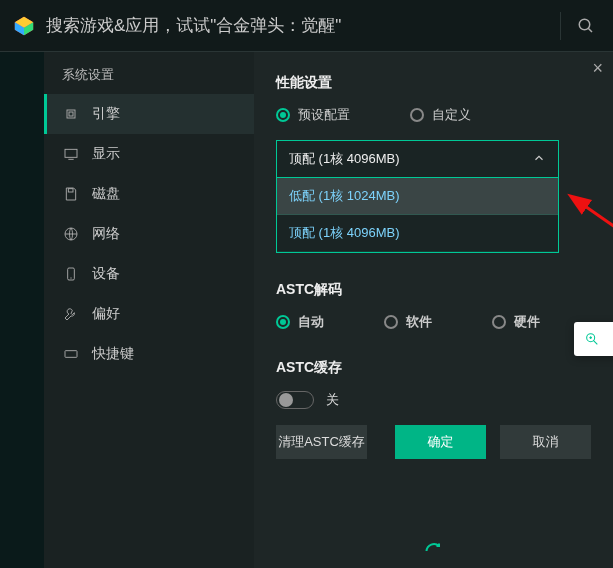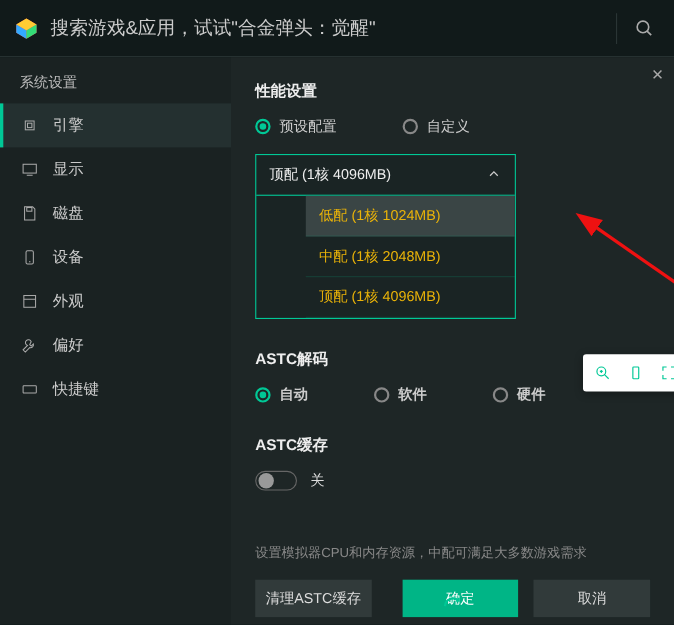--- a/index.html
+++ b/index.html
@@ -37,20 +37,21 @@
   }
   .search-icon-btn {
     width: 34px; height: 34px;
     display: flex; align-items: center; justify-content: center;
     cursor: pointer;
   }
   
   .main {
     display: flex;
     height: calc(568px - 52px);
+    padding-left: 44px;
   }
   .sidebar {
     width: 210px;
     background: #1a2222;
     position: relative;
   }
   .sidebar-title {
     padding: 14px 18px 10px;
     font-size: 13px;
     color: #bbb;
@@ -107,41 +108,40 @@
   .radio .circle {
     width: 14px; height: 14px; border-radius: 50%;
     border: 2px solid #888;
     display: flex; align-items: center; justify-content: center;
   }
   .radio.checked .circle { border-color: #00c896; }
   .radio.checked .circle::after {
     content: ""; width: 6px; height: 6px; border-radius: 50%; background: #00c896;
   }
   .dropdown {
-    width: 237px;
+    width: 283px;
     border: 1px solid #00c896;
     background: #1a2424;
   }
   .dropdown-selected {
     padding: 9px 12px;
     display: flex;
     justify-content: space-between;
     align-items: center;
     cursor: pointer;
     color: #eee;
   }
   .dropdown-options {
     border-top: 1px solid #00c896;
   }
   .dropdown-option {
     padding: 9px 12px;
     cursor: pointer;
-    color: #eab308;
+    color: #7dd3fc;
     border-bottom: 1px solid rgba(0,200,150,0.15);
-    margin-left: 45px;
   }
   .dropdown-option.hovered { background: #3a4545; }
   .arrow-annotation {
     position: absolute;
     top: 140px; left: 310px;
     pointer-events: none;
   }
   .section-astc {
     margin-top: 28px;
   }
@@ -264,34 +264,34 @@
           <svg viewBox="0 0 24 24">
             <path d="M5 3h11l3 3v15H5z"></path>
             <rect x="8" y="4" width="7" height="5"></rect>
           </svg>
         </span>
       <span>磁盘</span>
     </div>
     <div class="sidebar-item">
       <span class="icon">
           <svg viewBox="0 0 24 24">
+            <circle cx="12" cy="12" r="9"></circle>
+            <path d="M3 12h18M12 3c3 3 3 15 0 18M12 3c-3 3-3 15 0 18"></path>
+          </svg>
+        </span>
+      <span>网络</span>
+    </div>
+    <div class="sidebar-item">
+      <span class="icon">
+          <svg viewBox="0 0 24 24">
             <rect x="7" y="3" width="10" height="18" rx="2"></rect>
             <line x1="11" y1="18" x2="13" y2="18"></line>
           </svg>
         </span>
       <span>设备</span>
-    </div>
-    <div class="sidebar-item">
-      <span class="icon">
-          <svg viewBox="0 0 24 24">
-            <rect x="4" y="4" width="16" height="16"></rect>
-            <line x1="4" y1="9" x2="20" y2="9"></line>
-          </svg>
-        </span>
-      <span>外观</span>
     </div>
     <div class="sidebar-item">
       <span class="icon">
           <svg viewBox="0 0 24 24">
             <path d="M14 7a4 4 0 1 0-5 5l-6 6 3 3 6-6a4 4 0 0 0 5-5l-3 3-2-2z"></path>
           </svg>
         </span>
       <span>偏好</span>
     </div>
     <div class="sidebar-item">
@@ -325,21 +325,20 @@
 
     <div class="dropdown">
       <div class="dropdown-selected">
         <span>顶配 (1核 4096MB)</span>
         <span class="chev"><svg viewBox="0 0 24 24">
               <polyline points="6 15 12 9 18 15"></polyline>
             </svg></span>
       </div>
       <div class="dropdown-options">
         <div class="dropdown-option hovered">低配 (1核 1024MB)</div>
-        <div class="dropdown-option">中配 (1核 2048MB)</div>
         <div class="dropdown-option">顶配 (1核 4096MB)</div>
       </div>
     </div>
 
     <svg class="arrow-annotation" width="140" height="100" viewBox="0 0 140 100">
       <defs>
           <marker id="ah" markerWidth="10" markerHeight="10" refX="2" refY="3" orient="auto">
             <path d="M0,0 L0,6 L8,3 z" fill="#e11"></path>
           </marker>
         </defs>
@@ -390,21 +389,20 @@
     </div>
 
     <div class="section-astc">
       <div class="section-title">ASTC缓存</div>
       <div class="toggle-row">
         <span class="toggle"></span>
         <span>关</span>
       </div>
     </div>
 
-    <div class="hint">设置模拟器CPU和内存资源，中配可满足大多数游戏需求</div>
 
     <div class="buttons-row">
       <div class="btn secondary">清理ASTC缓存</div>
       <div style="flex:1"></div>
       <div class="btn primary">确定</div>
       <div class="btn secondary">取消</div>
     </div>
 
     <div class="bottom-refresh">
       <svg width="20" height="20" viewBox="0 0 24 24" fill="none" stroke="#00c896" stroke-width="2.4">

